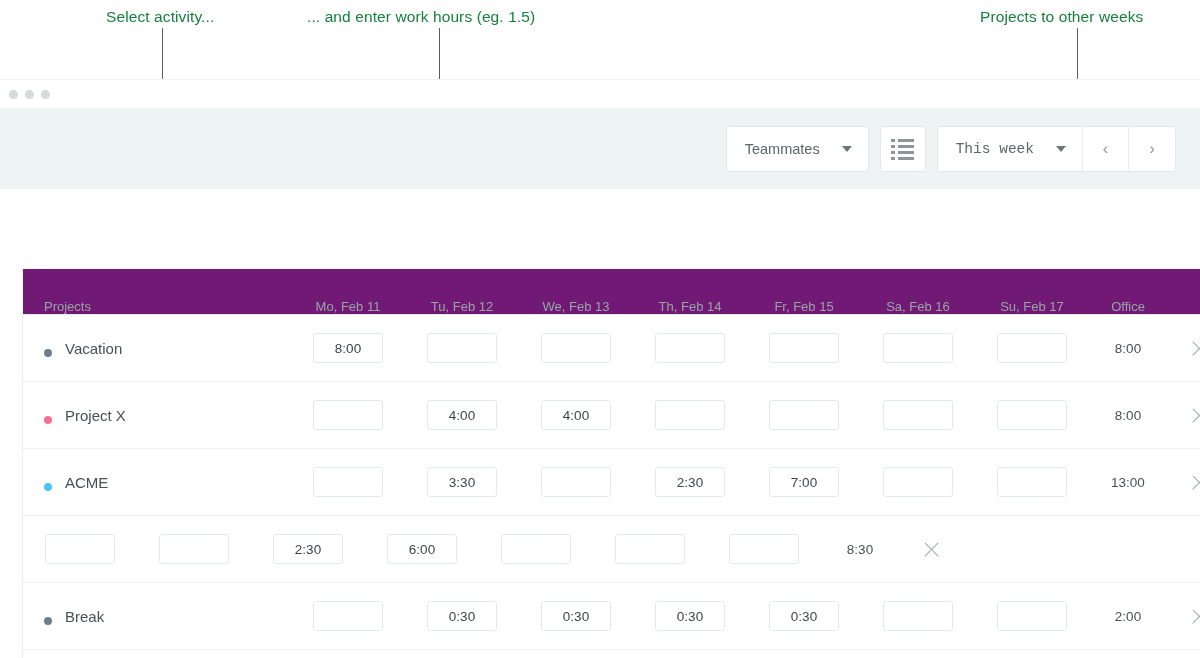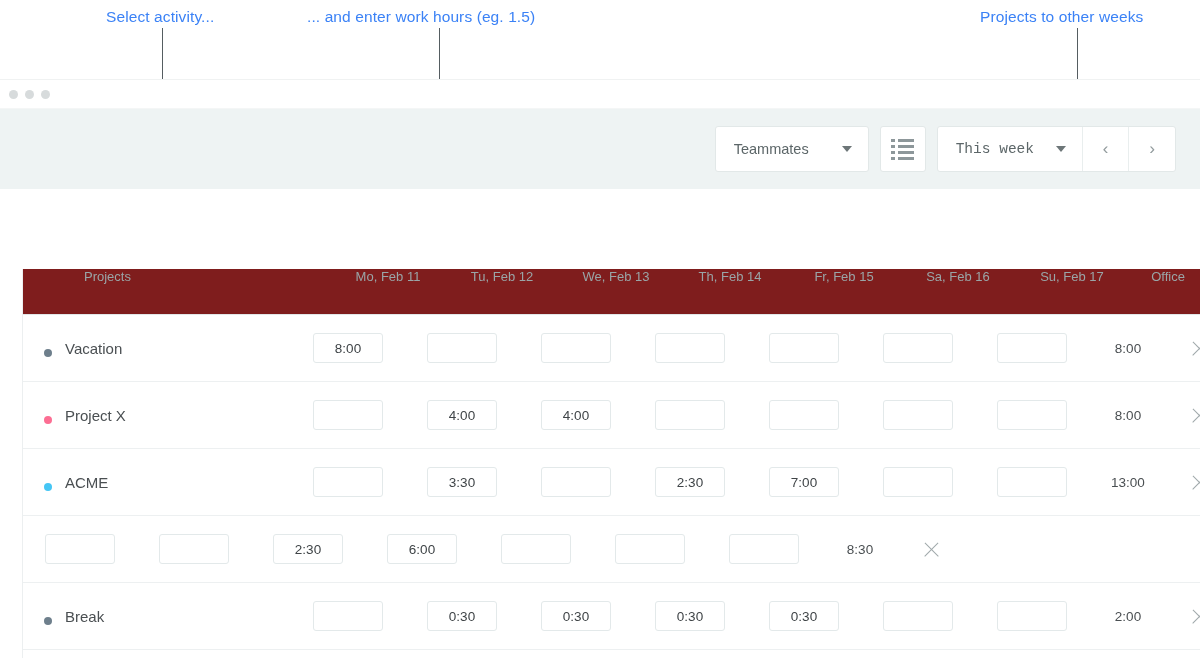--- a/index.html
+++ b/index.html
@@ -9,21 +9,21 @@
     font-family: "Liberation Sans", sans-serif;
     overflow: hidden;
   }
 
   #stage { position: relative; width: 1200px; height: 658px; background: #ffffff; }
 
   
   .anno-text {
     position: absolute;
     font-size: 15.5px;
-    color: #3b82f6;
+    color: #15803d;
     white-space: nowrap;
     letter-spacing: 0.1px;
   }
   .anno-line { position: absolute; width: 1px; background: #555d61; }
   .anno-dot {
     position: absolute; width: 8px; height: 8px;
     border-radius: 50%; background: #262b2e;
   }
 
   
@@ -50,21 +50,21 @@
     font-size: 25px; color: #5b6668; font-weight: 400;
     letter-spacing: 0.1px;
   }
   #toolbar { margin-left: auto; display: flex; align-items: center; gap: 11px; }
 
   .btn {
     background: #ffffff; border: 1px solid #e2e8e8; border-radius: 3px;
     height: 46px; display: flex; align-items: center; justify-content: center;
     font-size: 14.5px; color: #5c6668; cursor: pointer;
   }
-  .btn-teammates { padding: 0 16px 0 18px; gap: 33px; }
+  .btn-teammates { padding: 0 16px 0 18px; gap: 22px; }
   .btn-list { width: 46px; }
   .group {
     display: flex; background: #ffffff;
     border: 1px solid #e2e8e8; border-radius: 3px; height: 46px;
   }
   .group > div {
     display: flex; align-items: center; justify-content: center;
     font-size: 14.5px; color: #5c6668; cursor: pointer; font-family: Liberation Mono, monospace;
   }
   .grp-week { padding: 0 16px 0 18px; gap: 22px; border-right: 1px solid #e9eeee; }
@@ -83,22 +83,22 @@
   .list-icon i b { width: 4px; height: 3px; background: #8d979a; display: block; }
   .list-icon i s { width: 16px; height: 3px; background: #8d979a; display: block; }
 
   
   #card {
     position: absolute; left: 22px; top: 189px;
     width: 1178px; background: #ffffff;
     border-left: 1px solid #eceff0;
   }
   #thead {
-    display: flex; align-items: flex-start; height: 46px;
-    background: #7f1d1d; border-bottom: 1px solid #e2e7e8; padding-left: 40px;
+    display: flex; align-items: flex-end; height: 46px;
+    background: #701a75; border-bottom: 1px solid #e2e7e8;
   }
   #thead .th {
     font-size: 13px; color: #9aa5a7; text-align: center;
   }
   #thead .th-projects { text-align: left; padding-left: 21px; }
 
   .row {
     display: flex; align-items: center; height: 67px;
     border-bottom: 1px solid #edf0f1; background: #ffffff;
   }

